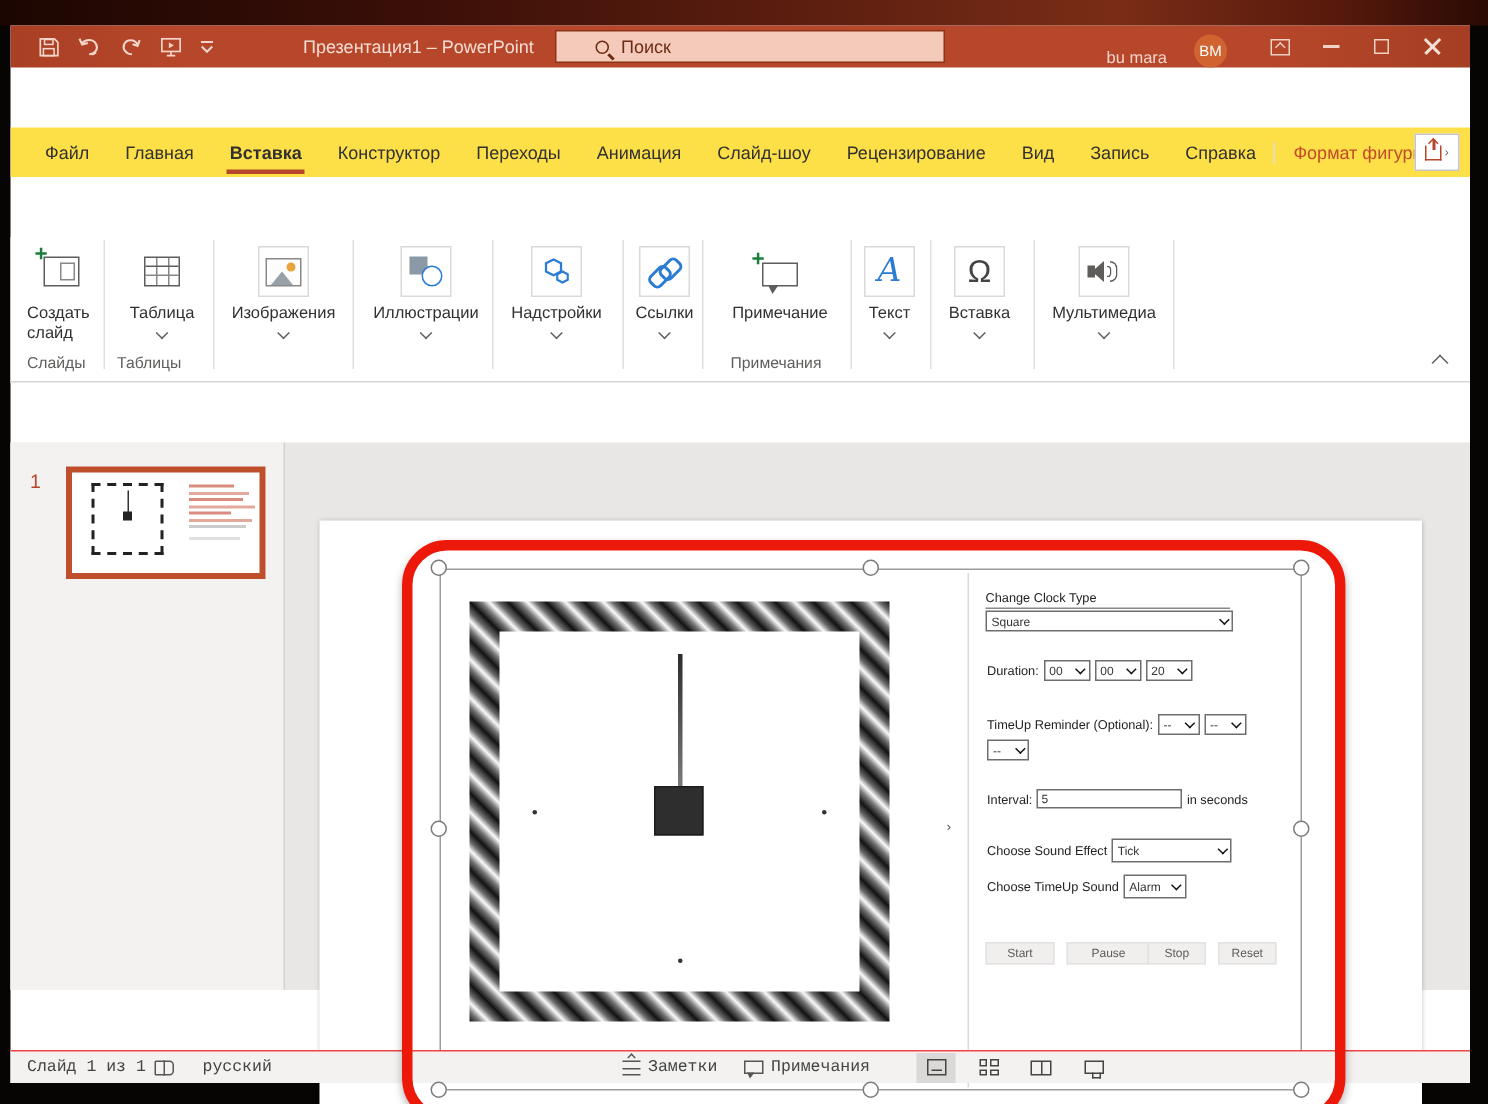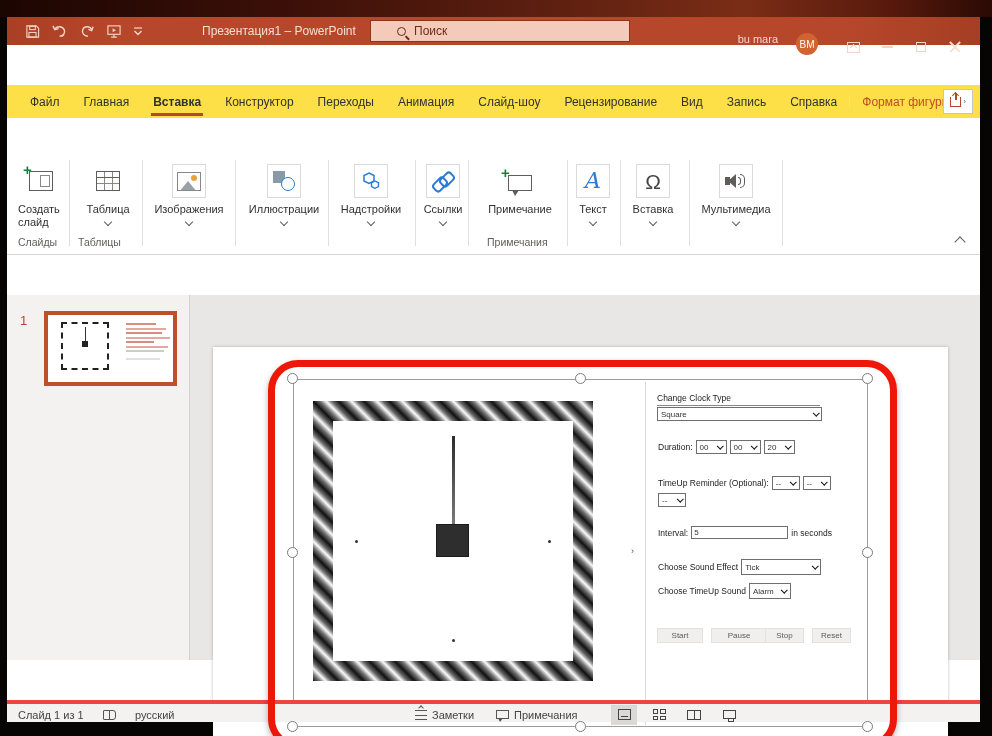--- a/index.html
+++ b/index.html
@@ -11,21 +11,21 @@
 
   
   .titlebar { position:relative; height:28px; background:linear-gradient(90deg,#a93f24 0%,#b7472a 12%,#b7472a 86%,#a53e23 100%); flex:0 0 28px; }
   .qat { position:absolute; left:18px; top:0; height:28px; display:flex; align-items:center; gap:11px; }
   .qat .qbtn { display:flex; align-items:center; height:20px; }
   .title-text { position:absolute; left:195px; top:0; height:28px; display:flex; align-items:center; color:#f6ddd4; font-size:12px; }
   .searchbox { position:absolute; left:363px; top:3px; width:260px; height:22px; background:#f4cbbb; border:1px solid #8d3317; display:flex; align-items:center; gap:8px; padding-left:26px; }
   .searchbox .mag { width:9px; height:9px; border:1.5px solid #6e2710; border-radius:50%; position:relative; }
   .searchbox .mag::after { content:""; position:absolute; width:5px; height:1.5px; background:#6e2710; transform:rotate(45deg); left:7px; top:9px; }
   .searchbox span { color:#6e2a14; font-size:12px; }
-  .tb-right { position:absolute; right:8px; top:0; height:28px; display:flex; align-items:flex-start; gap:18px;margin-top:16px; }
+  .tb-right { position:absolute; right:8px; top:0; height:28px; display:flex; align-items:flex-end; gap:18px; }
   .user-name { color:#f3d6cb; font-size:11px; }
   .avatar { width:22px; height:22px; border-radius:50%; background:#d0632f; color:#fff; font-size:10px; display:flex; align-items:center; justify-content:center; }
   .win-ctrl { display:flex; align-items:center; gap:0; }
   .wbtn { width:34px; height:28px; display:flex; align-items:center; justify-content:center; }
   .ico-ribbonopt { width:13px; height:11px; border:1px solid #f2d2c6; position:relative; }
   .ico-ribbonopt::after { content:""; position:absolute; left:3.5px; top:2px; width:4px; height:4px; border-left:1px solid #f2d2c6; border-top:1px solid #f2d2c6; transform:rotate(45deg); }
   .ico-min { width:11px; height:1.5px; background:#f2d2c6; }
   .ico-max { width:10px; height:10px; border:1px solid #f2d2c6; }
   .ico-close { position:relative; width:12px; height:12px; }
   .ico-close::before,.ico-close::after { content:""; position:absolute; left:-1px; top:5px; width:14px; height:1.5px; background:#f6e0d8; }
@@ -113,21 +113,21 @@
   
   .settings { position:absolute; left:465px; top:95px; width:180px; height:352px; font-size:8.5px; color:#222; }
   .srow { position:absolute; display:flex; align-items:center; gap:3px; white-space:nowrap; }
   .dd { display:inline-flex; align-items:center; justify-content:space-between; border:1px solid #6e6e6e; background:#fff; height:14px; padding:0 3px; font-size:8px; color:#333; }
   .dd .dchev { width:4.5px; height:4.5px; border-right:1.6px solid #111; border-bottom:1.6px solid #111; transform:rotate(45deg) translate(-1px,-1px); margin-left:3px; flex:0 0 auto; }
   .ulabel { border-bottom:1px solid #888; padding-bottom:2px; width:163px; }
   .interval-input { width:97px; height:13px; border:1px solid #6e6e6e; background:#fff; font-size:8px; padding:0 2px; font-family:inherit; color:#333; }
   .abtn { position:absolute; height:15px; background:#f0efee; border:1px solid #e3e1df; color:#5a5a5a; font-size:8px; display:flex; align-items:center; justify-content:center; }
 
   
-  .statusbar { position:relative; height:22px; flex:0 0 22px; background:#f3f2f1; border-top:4px solid #ef4444; font-size:11px; color:#444; }
+  .statusbar { position:relative; height:22px; flex:0 0 22px; background:#f3f2f1; border-top:1px solid #ef4444; font-size:11px; color:#444;font-family:Liberation Mono, monospace; }
   .sb { position:absolute; top:0; height:21px; display:flex; align-items:center; gap:5px; white-space:nowrap; }
   .ico-book { position:relative; width:13px; height:10px; border:1.2px solid #555; border-radius:1px 3px 3px 1px; }
   .ico-book::after { content:""; position:absolute; left:5px; top:-1px; width:1px; height:10px; background:#555; }
   .ico-notes { width:12px; height:10px; border-top:1.2px solid #555; border-bottom:1.2px solid #555;
     background:linear-gradient(#555,#555) 0 4px/12px 1px no-repeat; position:relative; }
   .ico-notes::before { content:""; position:absolute; left:4px; top:-5px; width:3px; height:3px; border-left:1px solid #555; border-top:1px solid #555; transform:rotate(45deg); }
   .ico-bubble { position:relative; width:13px; height:9px; border:1.2px solid #555; }
   .ico-bubble::after { content:""; position:absolute; left:1px; bottom:-4px; width:0; height:0; border-left:2px solid transparent; border-right:3px solid transparent; border-top:4px solid #555; }
   .viewbtn { width:26px; height:20px; display:flex; align-items:center; justify-content:center; }
   .viewbtn.sel { background:#dbd9d7; }

